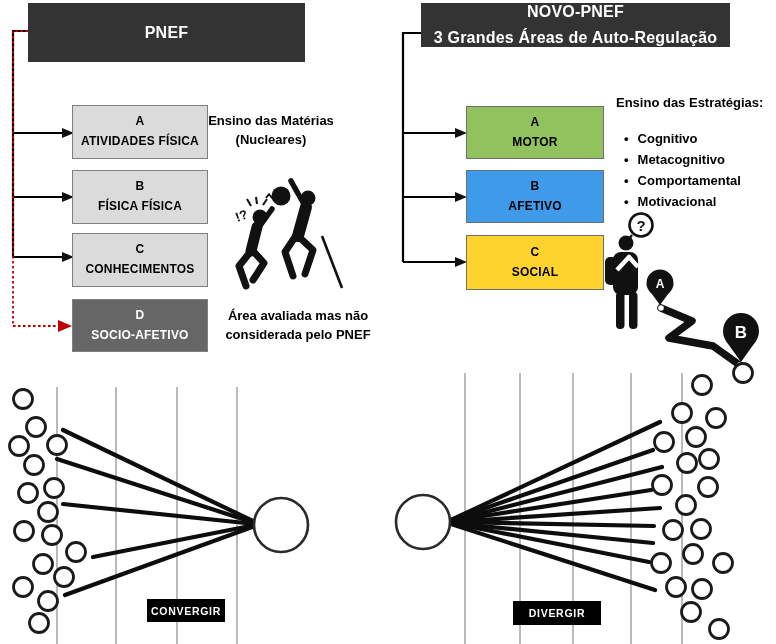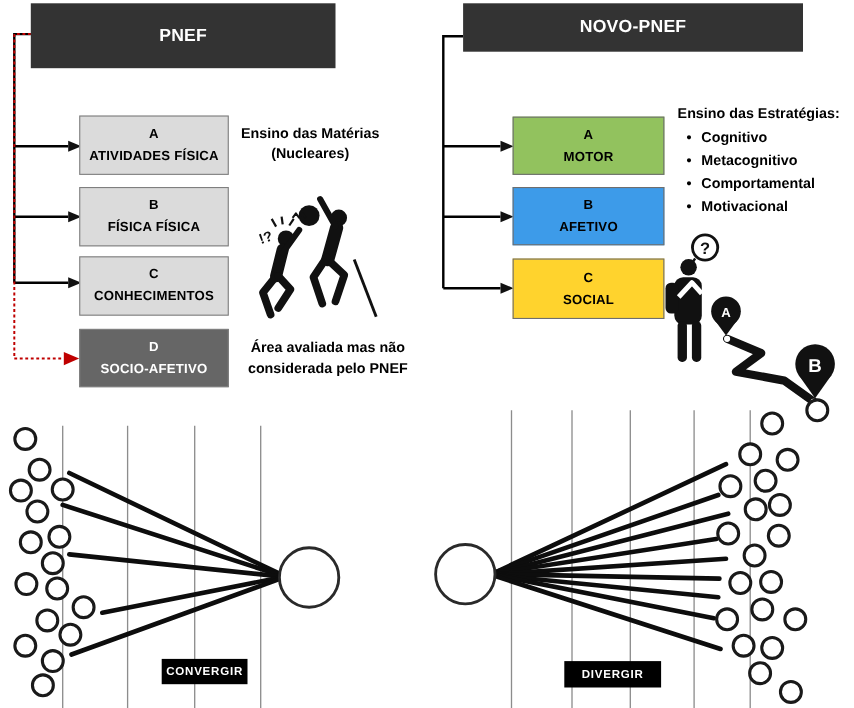--- a/index.html
+++ b/index.html
@@ -17,24 +17,24 @@
   .hdr-right{left:421px;top:3px;width:309px;height:44px;}
   .box{
     position:absolute;z-index:2;display:flex;flex-direction:column;align-items:center;
     justify-content:center;text-align:center;font-weight:bold;font-size:12px;line-height:1.65;
     border:1.5px solid #7f7f7f;box-sizing:border-box;letter-spacing:0.2px;
   }
   .lbox{left:72px;width:136px;height:54px;background:#dbdbdb;color:#000;}
   .lbox.dark{background:#666666;color:#ffffff;}
   .rbox{left:466px;width:138px;color:#000;border-color:#6e6e6e;}
   .note{position:absolute;z-index:2;text-align:center;font-weight:bold;font-size:13px;line-height:1.45;color:#000;}
-  .note-materias{left:212px;top:112px;width:140px;}
+  .note-materias{left:201px;top:112px;width:140px;}
   .note-area{left:214px;top:307px;width:168px;}
   .strat{position:absolute;z-index:2;left:616px;top:95px;font-size:13px;font-weight:bold;color:#000;}
-  .strat-title{margin-bottom:4px;}
+  .strat-title{margin-bottom:18px;}
   .strat-item{line-height:21px;padding-left:8px;}
   .strat-item::before{content:"\2022";margin-right:9px;}
   .dlabel{
     position:absolute;z-index:2;background:#000;color:#fff;font-weight:bold;font-size:10.5px;
     letter-spacing:0.7px;display:flex;align-items:center;justify-content:center;
   }
   .dlabel-conv{left:111px;top:599px;width:78px;height:23px;margin-left:36px;}
   .dlabel-div{left:513px;top:601px;width:88px;height:24px;}
   
   .vline{stroke:#8c8c8c;stroke-width:1.2;}
@@ -194,20 +194,21 @@
         <circle cx="719" cy="629" r="9.5" class="node"></circle>
         <circle cx="423" cy="522" r="27" class="hub"></circle>
       </g>
   </svg>
 
   <div class="hdr hdr-left">
     <span>PNEF</span>
   </div>
   <div class="hdr hdr-right">
     <span>NOVO-PNEF</span>
+    <span>3 Grandes Áreas de Auto-Regulação</span>
   </div>
 
   <div class="box lbox" style="top:105px">
     <span>A</span>
     <span>ATIVIDADES FÍSICA</span>
   </div>
   <div class="box lbox" style="top:170px">
     <span>B</span>
     <span>FÍSICA FÍSICA</span>
   </div>

